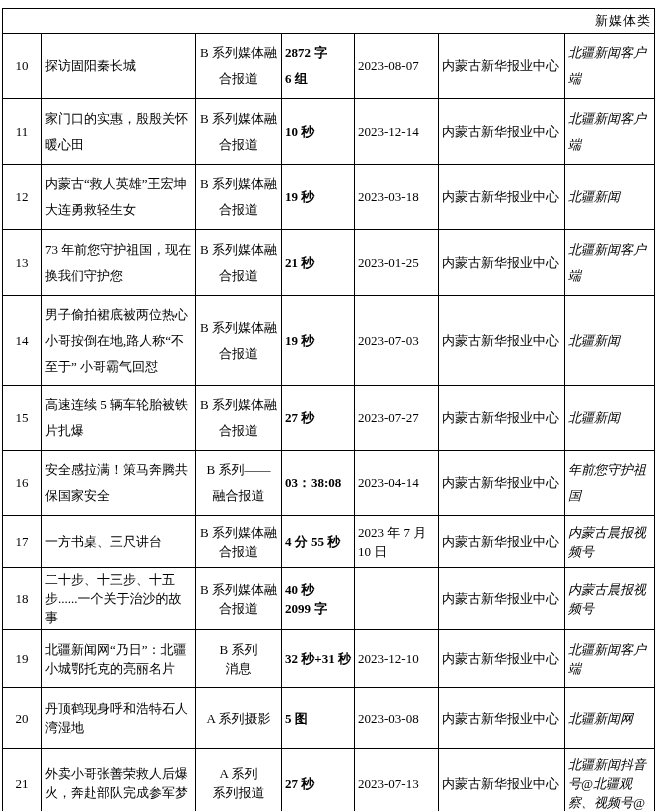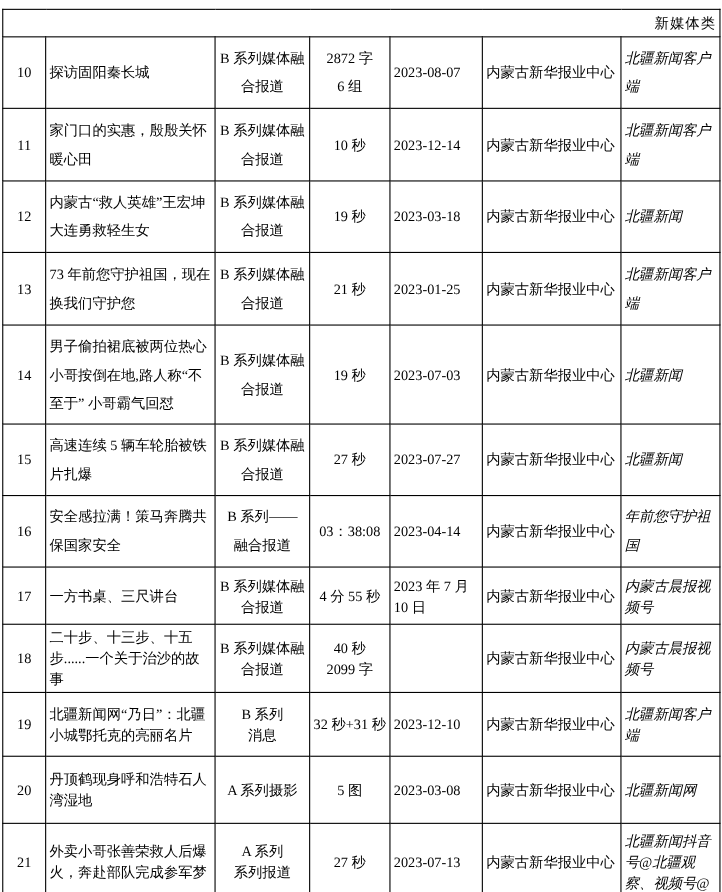--- a/index.html
+++ b/index.html
@@ -37,21 +37,21 @@
   .c-title { width: 154px; }
   .c-series { width: 86px; }
   .c-size { width: 73px; }
   .c-date { width: 84px; }
   .c-org { width: 126px; }
   .c-platform { width: 90px; }
 
   .col-num { text-align: center; }
   .col-title { text-align: left; padding: 2px 2px 2px 8px; }
   .col-series { text-align: center; }
-  .col-size { text-align: center; }
+  .col-size { text-align: left; font-weight: bold; }
   .col-date { text-align: left; padding-left: 7px; }
   .col-org { text-align: left; }
   .col-platform { text-align: left; padding: 2px 6px 2px 8px; font-style: italic; }
 
   
   tbody tr:nth-child(1)  { height: 65px; }
   tbody tr:nth-child(2)  { height: 66px; }
   tbody tr:nth-child(3)  { height: 65px; }
   tbody tr:nth-child(4)  { height: 66px; }
   tbody tr:nth-child(5)  { height: 90px; }

